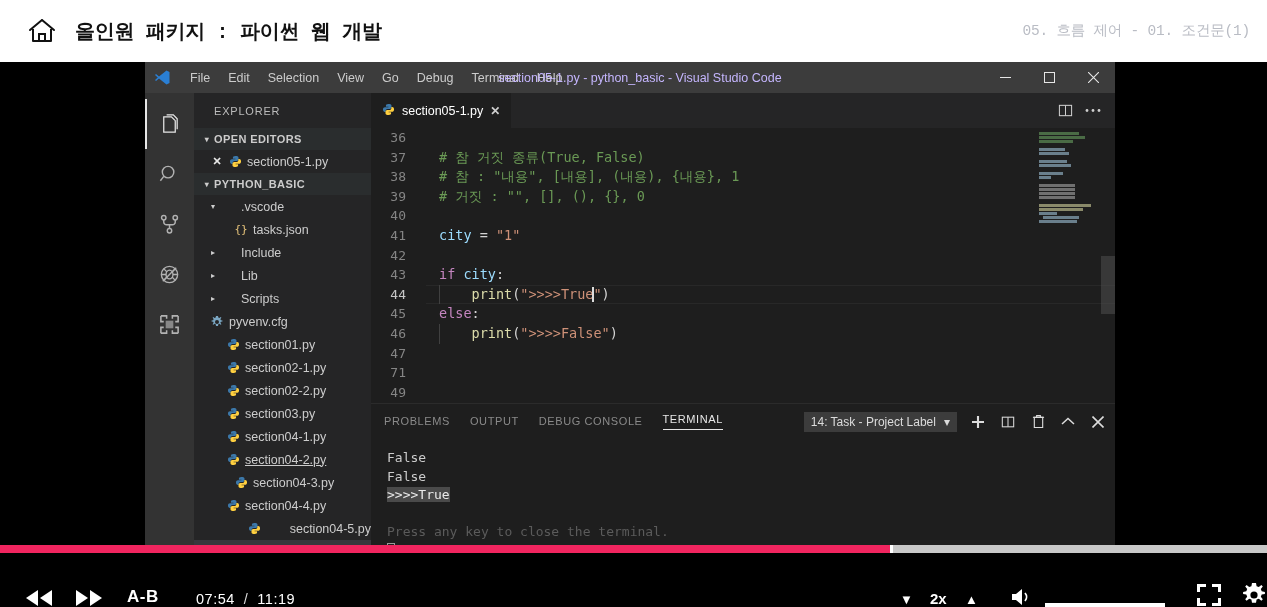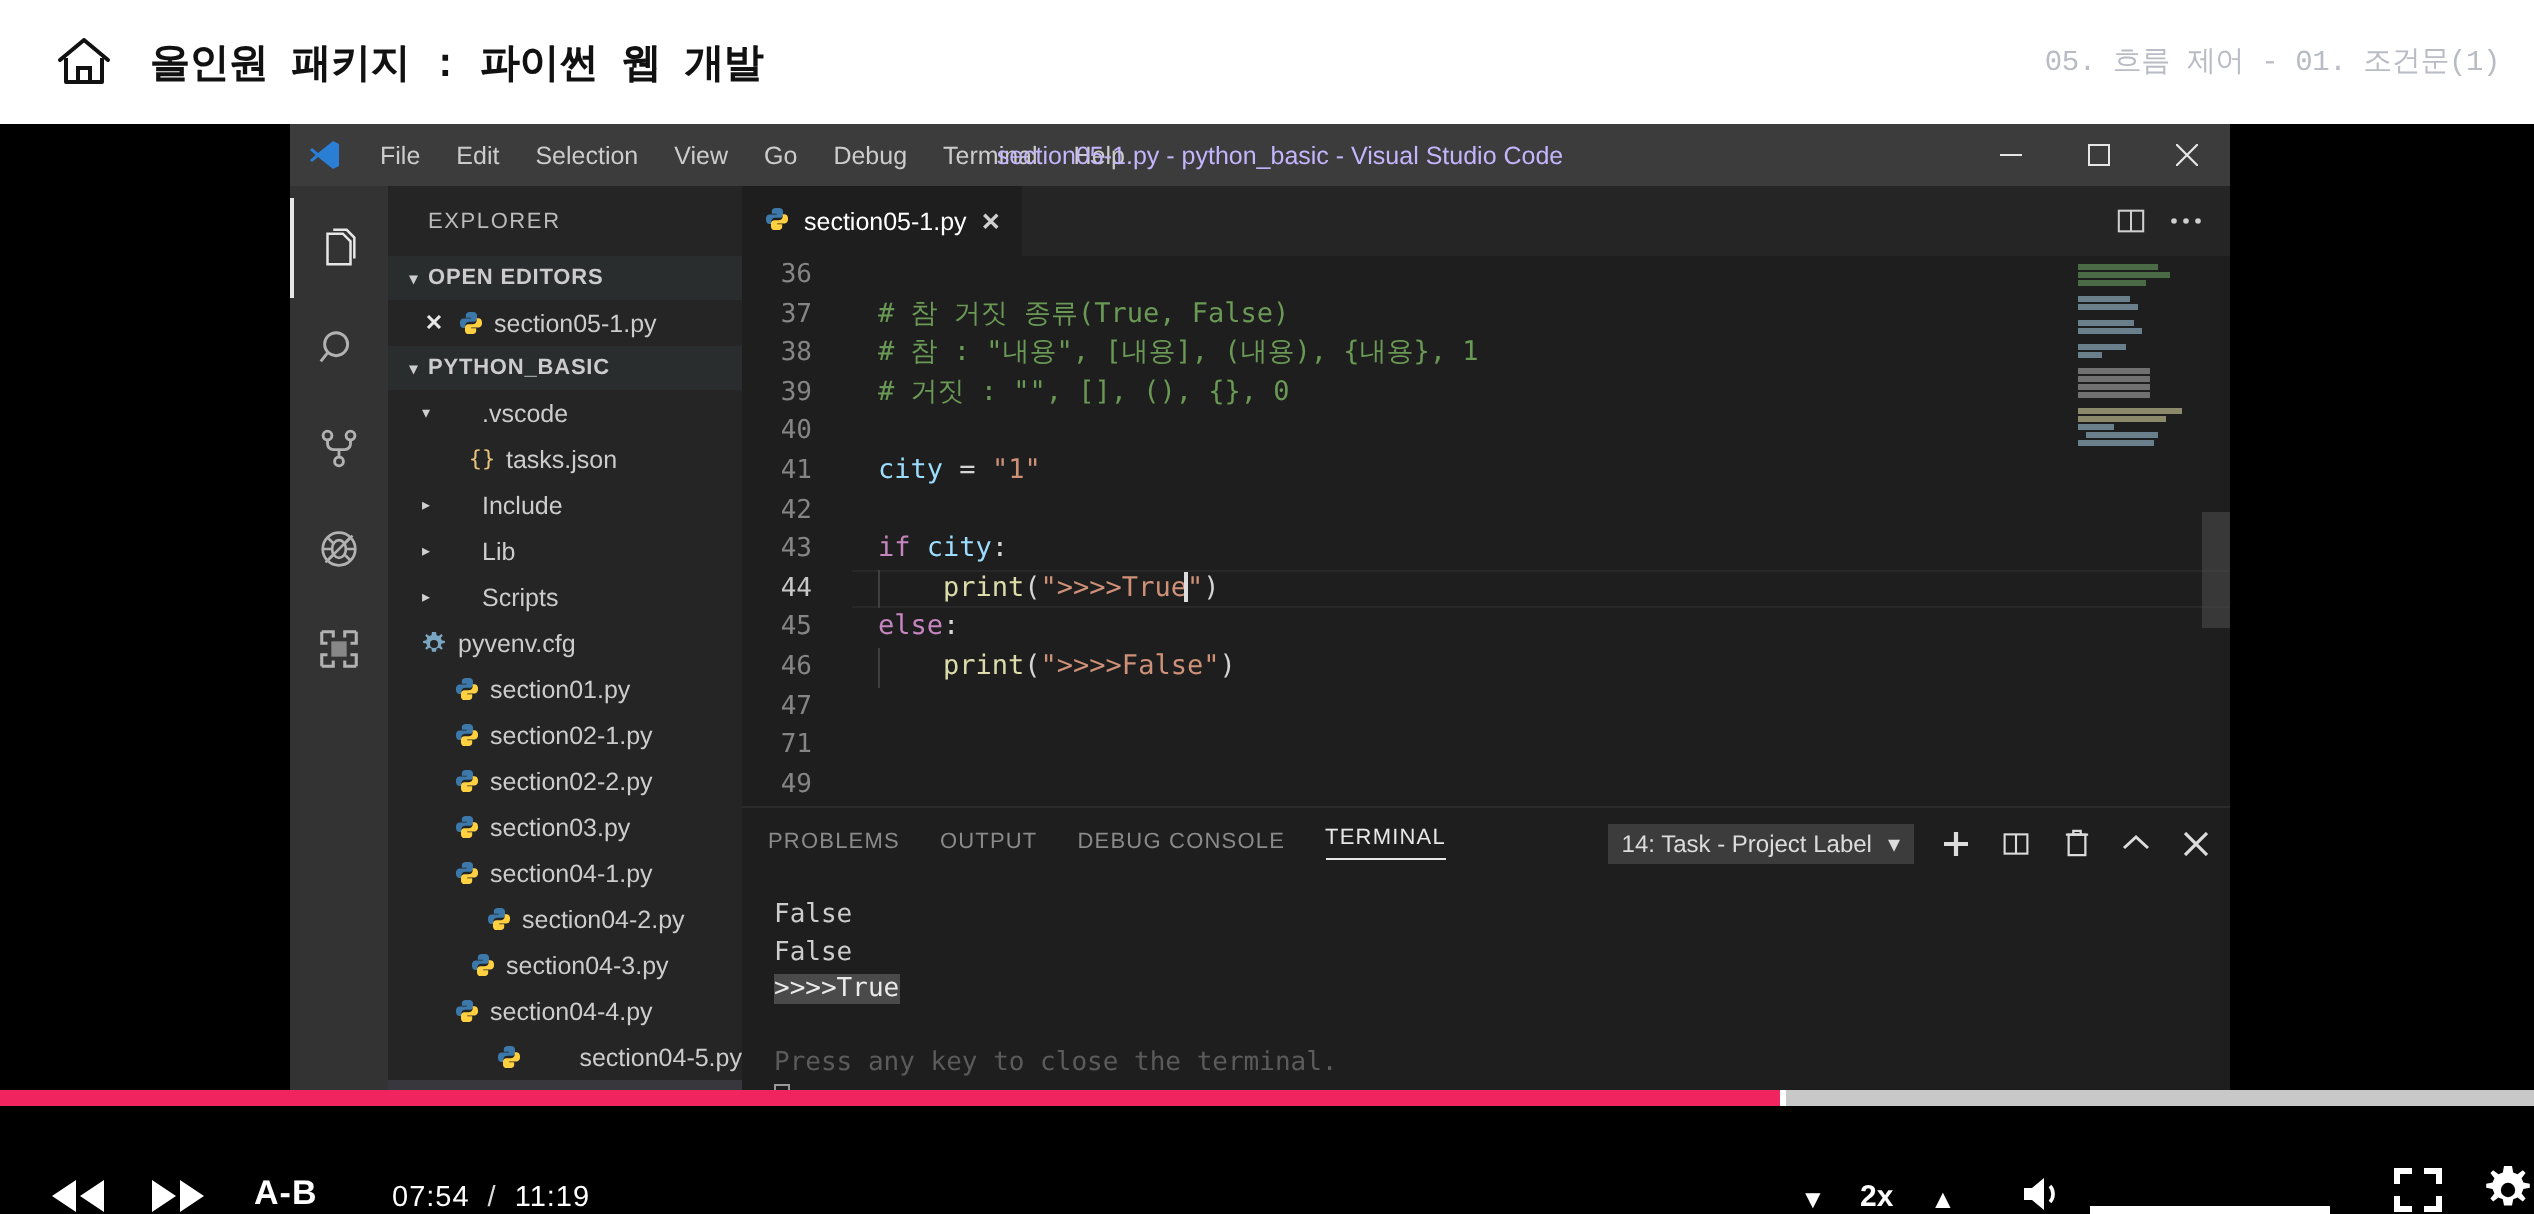--- a/index.html
+++ b/index.html
@@ -384,21 +384,21 @@
               <div class="sb-row" style="padding-left: 16px;">
                 <span class="tw"></span>
                 <span class="ic">
                   <svg width="13" height="13" viewBox="0 0 16 16">
                     <path d="M7.8 1.2 c-2.2 0 -3 .9 -3 2.1 v1.4 h3.1 v.5 H3.6 c-1.3 0 -2.4 .8 -2.4 2.9 s1 2.9 2.3 2.9 h1 V9.6 c0-1.4 1.1-2.3 2.5-2.3 h2.6 c1.2 0 2.1-.9 2.1-2.1 V3.3 c0-1.2-1-2.1-2.3-2.1 z" fill="#3c78a9"></path>
                     <path d="M8.2 14.8 c2.2 0 3-.9 3-2.1 v-1.4 H8.1 v-.5 h4.3 c1.3 0 2.4-.8 2.4-2.9 s-1-2.9-2.3-2.9 h-1 v1.4 c0 1.4-1.1 2.3-2.5 2.3 H6.4 c-1.2 0-2.1.9-2.1 2.1 v1.9 c0 1.2 1 2.1 2.3 2.1 z" fill="#ffd040"></path>
                   </svg>
                 </span>
                 <span class="lbl">section04-1.py</span>
               </div>
-              <div class="sb-row" style="padding-left: 32px;">
+              <div class="sb-row" style="padding-left: 16px; text-decoration: underline;">
                 <span class="tw"></span>
                 <span class="ic">
                   <svg width="13" height="13" viewBox="0 0 16 16">
                     <path d="M7.8 1.2 c-2.2 0 -3 .9 -3 2.1 v1.4 h3.1 v.5 H3.6 c-1.3 0 -2.4 .8 -2.4 2.9 s1 2.9 2.3 2.9 h1 V9.6 c0-1.4 1.1-2.3 2.5-2.3 h2.6 c1.2 0 2.1-.9 2.1-2.1 V3.3 c0-1.2-1-2.1-2.3-2.1 z" fill="#3c78a9"></path>
                     <path d="M8.2 14.8 c2.2 0 3-.9 3-2.1 v-1.4 H8.1 v-.5 h4.3 c1.3 0 2.4-.8 2.4-2.9 s-1-2.9-2.3-2.9 h-1 v1.4 c0 1.4-1.1 2.3-2.5 2.3 H6.4 c-1.2 0-2.1.9-2.1 2.1 v1.9 c0 1.2 1 2.1 2.3 2.1 z" fill="#ffd040"></path>
                   </svg>
                 </span>
                 <span class="lbl">section04-2.py</span>
               </div>
               <div class="sb-row" style="padding-left: 24px;">

